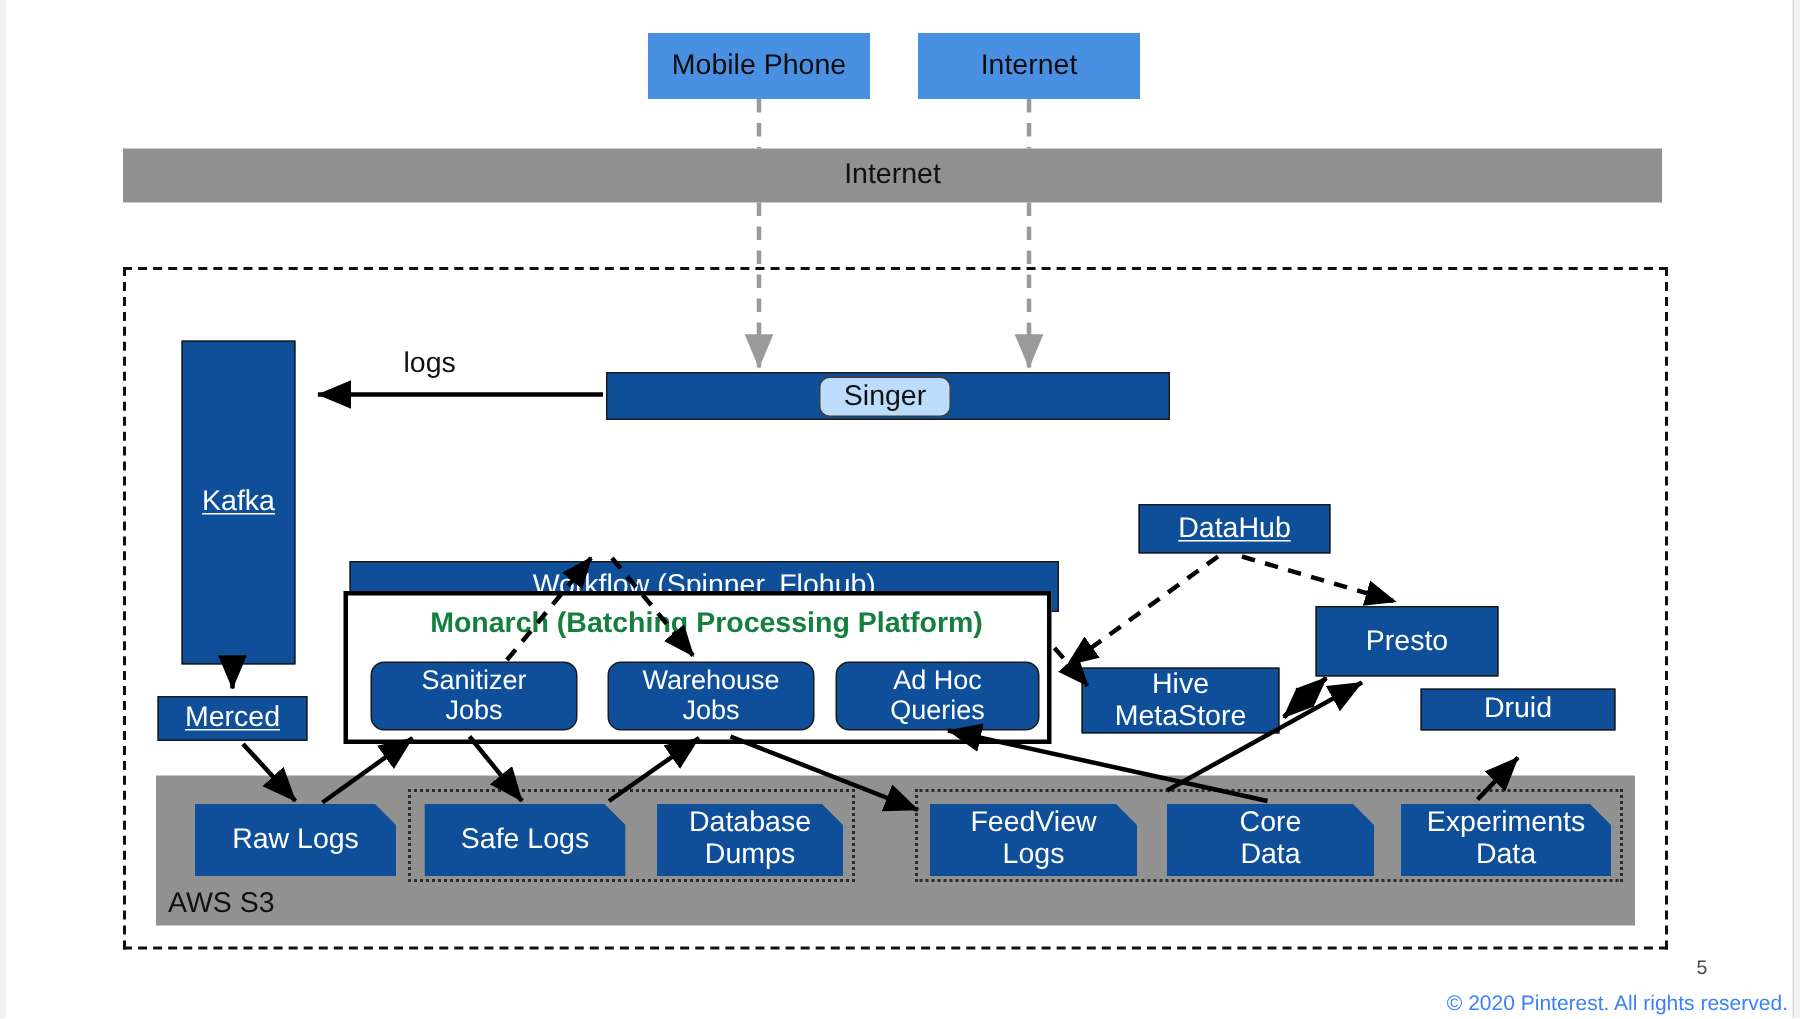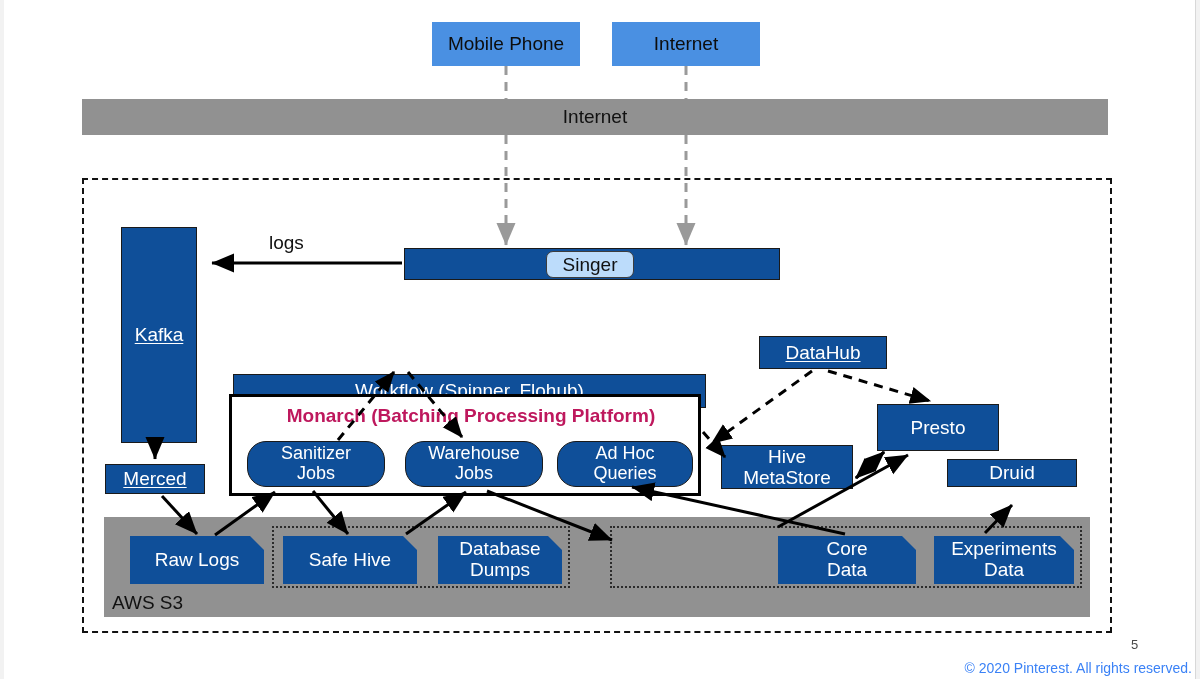--- a/index.html
+++ b/index.html
@@ -35,25 +35,25 @@
   }
   .link-label{text-decoration:underline;text-underline-offset:2px;}
 
   
   .monarch{
     position:absolute;box-sizing:border-box;
     background:#ffffff;border:3px solid #000000;
   }
   .monarch-title{
     position:absolute;left:12px;right:0;top:8px;
-    text-align:center;font-size:19px;font-weight:bold;color:#be185d;
+    text-align:center;font-size:19px;font-weight:bold;color:#15803d;
   }
   .job{
     position:absolute;box-sizing:border-box;
-    background:#0f4f99;color:#fff;border:1.5px solid #1a1a1a;border-radius:19px;
+    background:#0f4f99;color:#fff;border:1.5px solid #1a1a1a;border-radius:9px;
     display:flex;align-items:center;justify-content:center;
     text-align:center;font-size:18px;line-height:1.1;white-space:pre-line;
   }
 
   
   .s3panel{position:absolute;background:#919191;box-sizing:border-box;}
   .s3label{position:absolute;font-size:19px;color:#111;}
   .dotgroup{
     position:absolute;box-sizing:border-box;
     border:2px dotted #2b2b2b;background:transparent;
@@ -174,25 +174,29 @@
     <span>AWS S3</span>
   </div>
 
   <div class="dotgroup" style="left:272px;top:526px;width:298px;height:62px;"></div>
   <div class="dotgroup" style="left:610px;top:526px;width:472px;height:62px;"></div>
 
   <div class="store" style="left:130px;top:536px;width:134px;height:48px;">
     <span>Raw Logs</span>
   </div>
   <div class="store" style="left:283px;top:536px;width:134px;height:48px;">
-    <span>Safe Hive</span>
+    <span>Safe Logs</span>
   </div>
   <div class="store" style="left:438px;top:536px;width:124px;height:48px;">
     <span>Database
 Dumps</span>
+  </div>
+  <div class="store" style="left:620px;top:536px;width:138px;height:48px;">
+    <span>FeedView
+Logs</span>
   </div>
   <div class="store" style="left:778px;top:536px;width:138px;height:48px;">
     <span>Core
 Data</span>
   </div>
   <div class="store" style="left:934px;top:536px;width:140px;height:48px;">
     <span>Experiments
 Data</span>
   </div>
 

